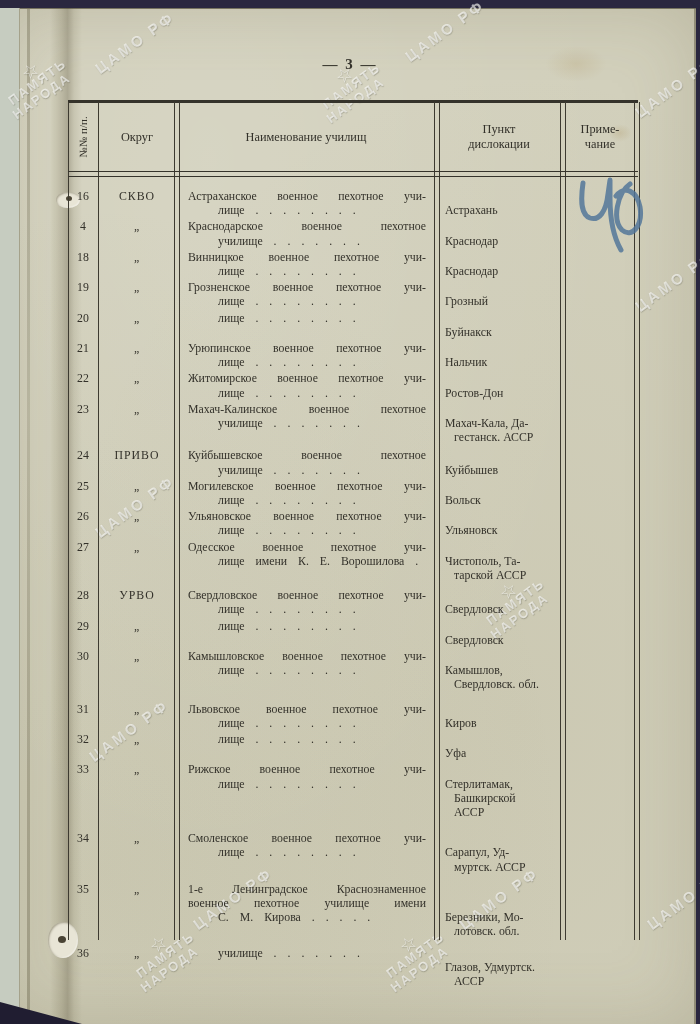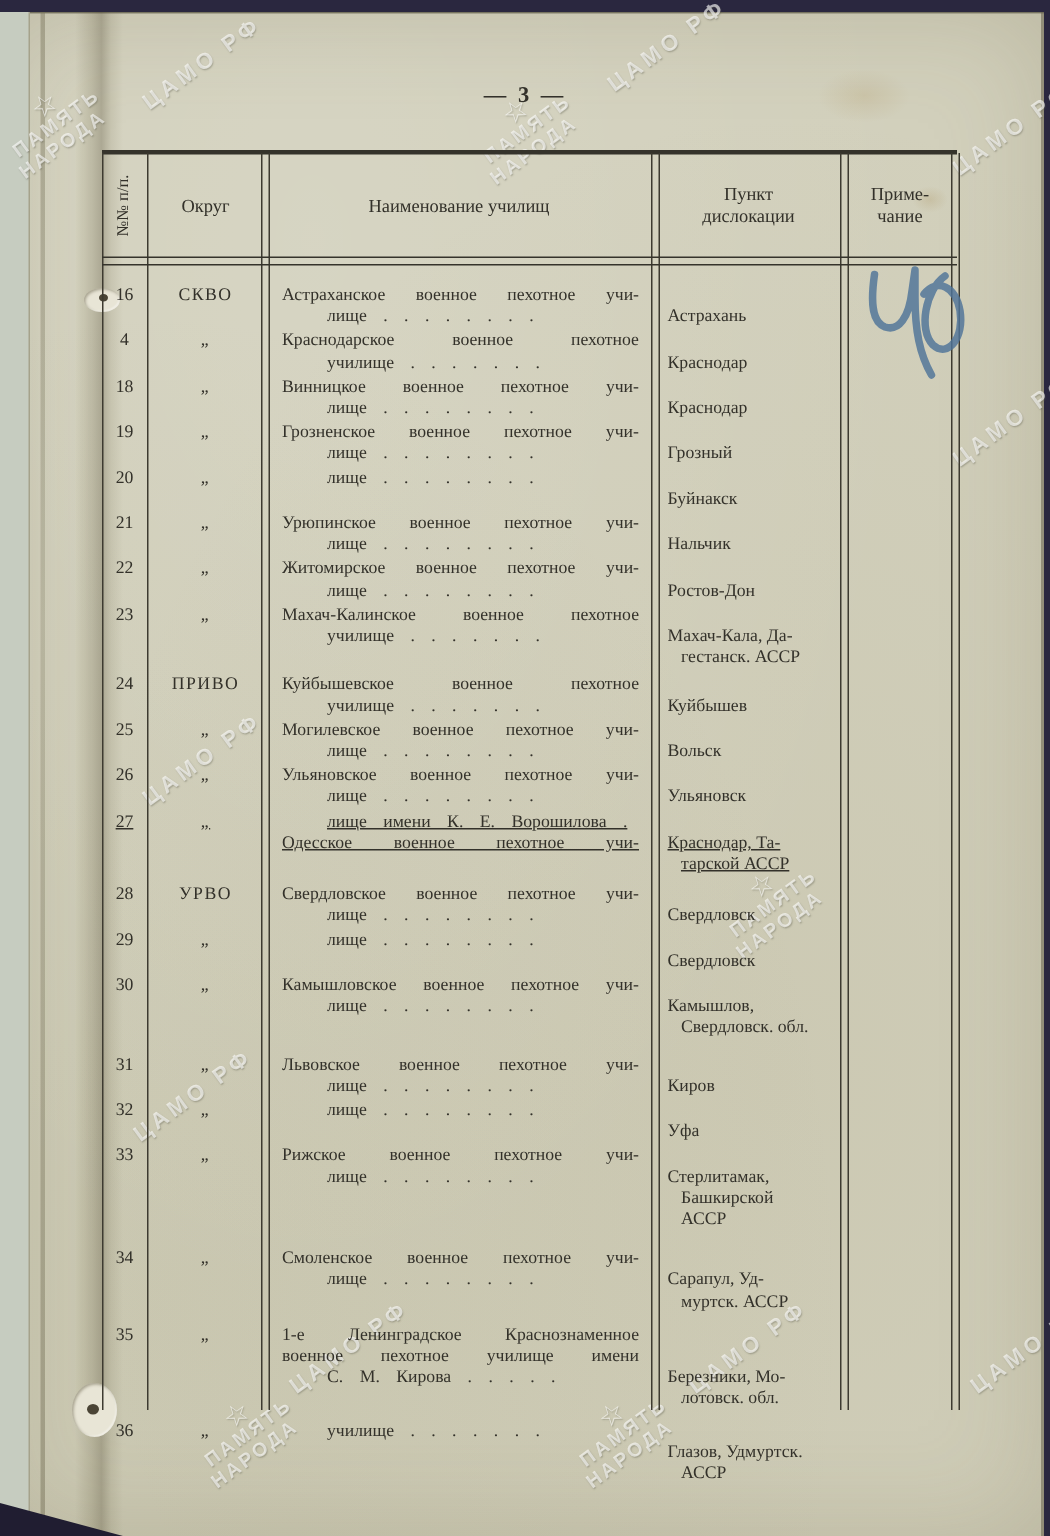--- a/index.html
+++ b/index.html
@@ -282,29 +282,29 @@
         <div class="cell cdst">„</div>
         <div class="cell cname">
           <div class="nl j">Ульяновское военное пехотное учи-</div>
           <div class="nl cont">лище . . . . . . . .</div>
         </div>
         <div class="cell cloc" style="padding-top: 14.2px;">
           <div class="ll">Ульяновск</div>
         </div>
         <div class="cell cnote"></div>
       </div>
-      <div class="row" style="margin-bottom: 6px; text-decoration: underline;">
+      <div class="row" style="margin-bottom: 6px;">
         <div class="cell cnum">27</div>
         <div class="cell cdst">„</div>
         <div class="cell cname">
+          <div class="nl j">Одесское военное пехотное учи-</div>
           <div class="nl cont">лище имени К. Е. Ворошилова .</div>
-          <div class="nl j">Одесское военное пехотное учи-</div>
-        </div>
-        <div class="cell cloc" style="padding-top: 14.2px;">
-          <div class="ll">Краснодар, Та-</div>
+        </div>
+        <div class="cell cloc" style="padding-top: 14.2px;">
+          <div class="ll">Чистополь, Та-</div>
           <div class="ll li">тарской АССР</div>
         </div>
         <div class="cell cnote"></div>
       </div>
       <div class="row">
         <div class="cell cnum">28</div>
         <div class="cell cdst">УРВО</div>
         <div class="cell cname">
           <div class="nl j">Свердловское военное пехотное учи-</div>
           <div class="nl cont">лище . . . . . . . .</div>

